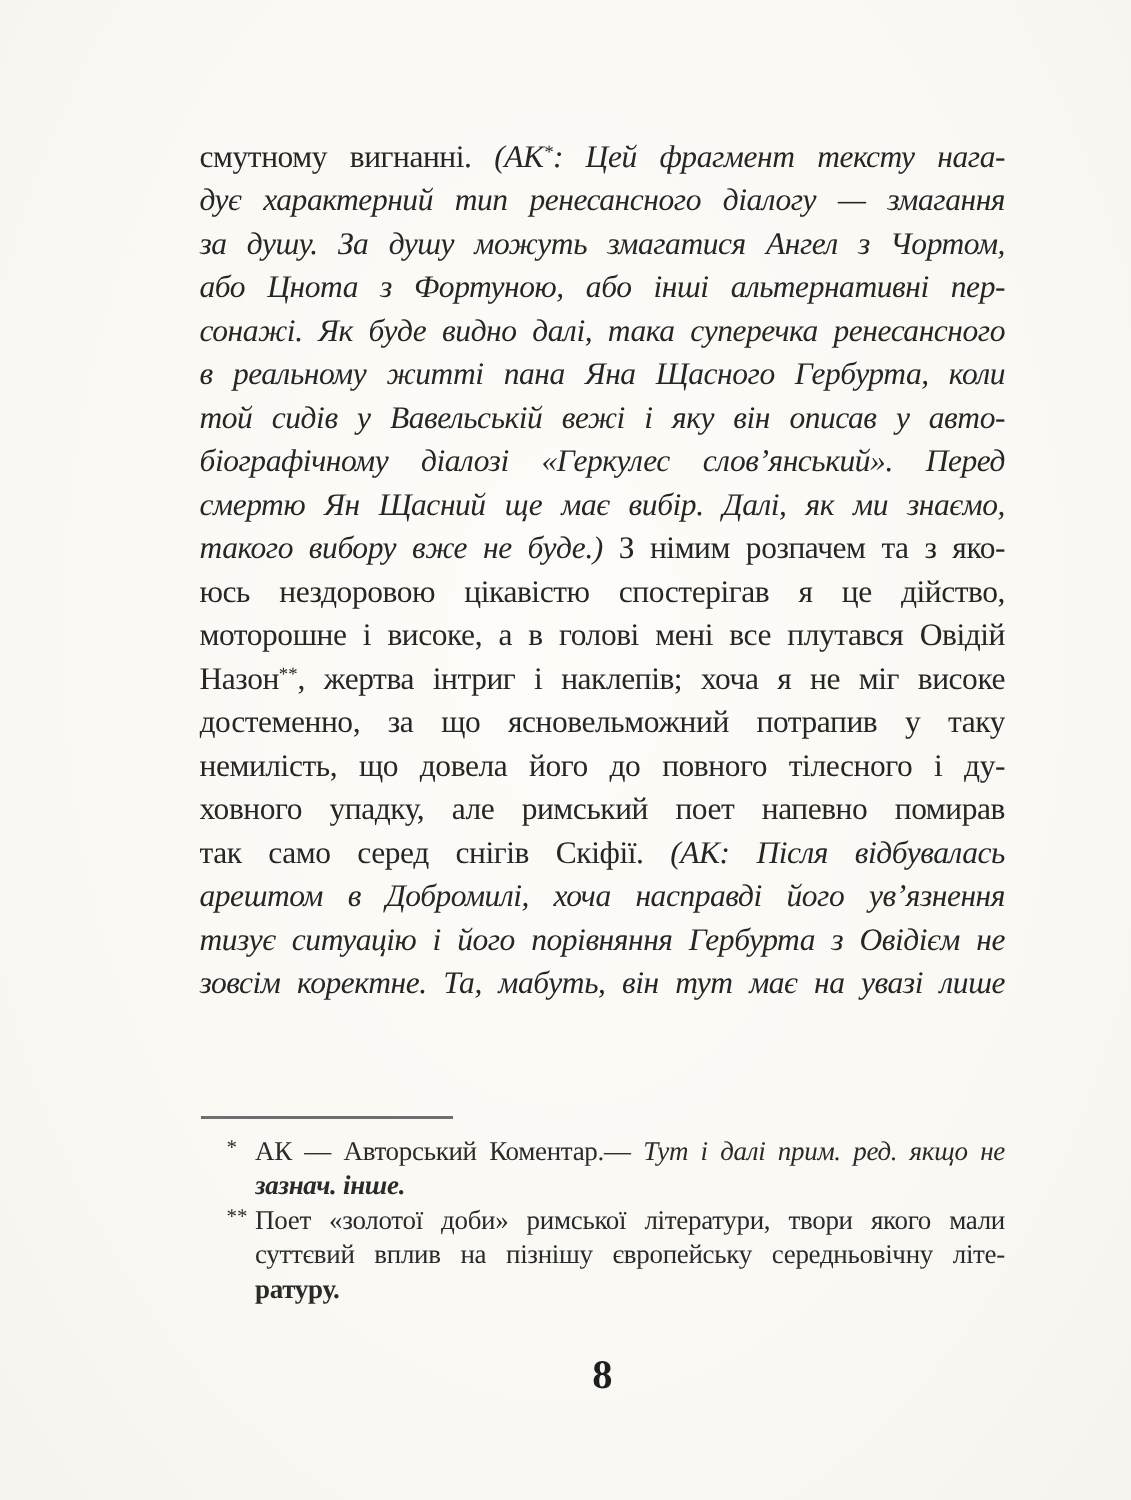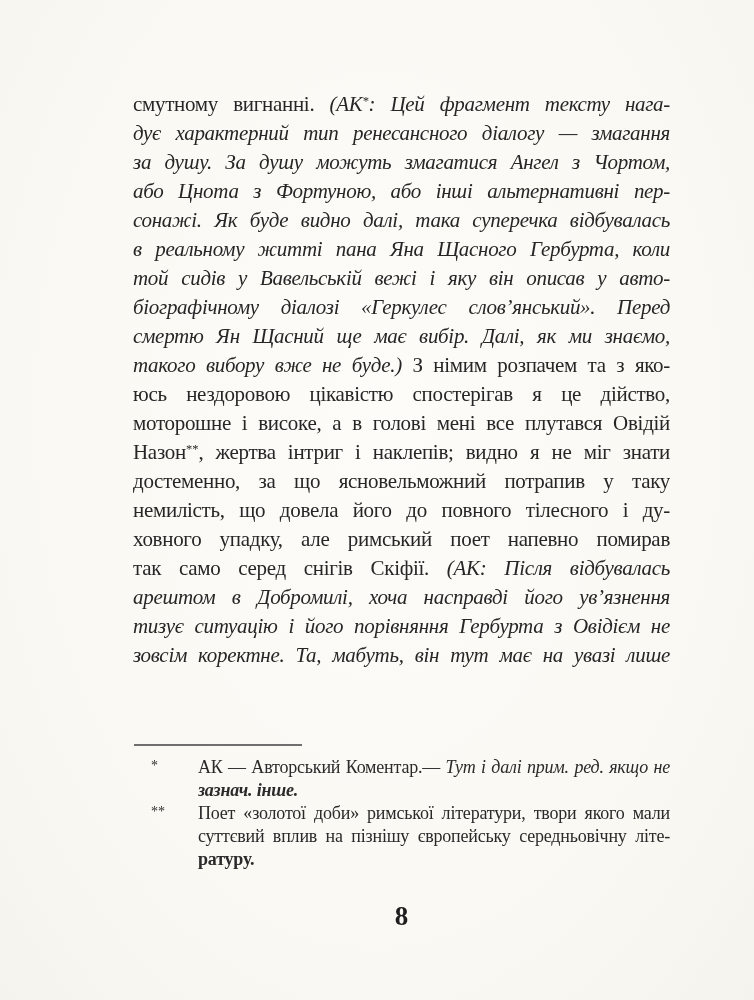--- a/index.html
+++ b/index.html
@@ -35,21 +35,21 @@
     width: 168px; height: 2px; background: #6f6f6f;
   }
   .footnotes {
     position: absolute; left: 133px; top: 756px; width: 537px;
   }
   .footnote { display: grid; grid-template-columns: 37px 1fr; }
   .fn-marker {
     font-size: 14px; padding-left: 18px; line-height: 23px;
     transform: translateY(-2px); color: #2e2e2e;
   }
-  .fn-lines { min-width: 0; margin-left: 28px; }
+  .fn-lines { min-width: 0; }
   .fline {
     height: 23px; line-height: 23px;
     font-size: 18px; letter-spacing: -0.2px;
     color: #2a2a2a;
     text-align: justify; text-align-last: justify;
     overflow: hidden;
   }
   .no-just { text-align-last: left; font-weight: bold; }
   .page-number {
     position: absolute; left: 133px; top: 901px; width: 537px;
@@ -58,29 +58,29 @@
 </style>
 </head>
 <body>
 
 <div class="page">
   <div class="body-text">
       <div class="tline"><span class="seg-r">смутному вигнанні. </span><span class="seg-i">(АК</span><span class="sup seg-i">*</span><span class="seg-i">: Цей фрагмент тексту нага-</span></div>
       <div class="tline"><span class="seg-i">дує характерний тип ренесансного діалогу — змагання</span></div>
       <div class="tline"><span class="seg-i">за душу. За душу можуть змагатися Ангел з Чортом,</span></div>
       <div class="tline"><span class="seg-i">або Цнота з Фортуною, або інші альтернативні пер-</span></div>
-      <div class="tline"><span class="seg-i">сонажі. Як буде видно далі, така суперечка відбувалась</span></div>
+      <div class="tline"><span class="seg-i">сонажі. Як буде видно далі, така суперечка ренесансного</span></div>
       <div class="tline"><span class="seg-i">в реальному житті пана Яна Щасного Гербурта, коли</span></div>
       <div class="tline"><span class="seg-i">той сидів у Вавельській вежі і яку він описав у авто-</span></div>
       <div class="tline"><span class="seg-i">біографічному діалозі «Геркулес слов’янський». Перед</span></div>
       <div class="tline"><span class="seg-i">смертю Ян Щасний ще має вибір. Далі, як ми знаємо,</span></div>
       <div class="tline"><span class="seg-i">такого вибору вже не буде.) </span><span class="seg-r">З німим розпачем та з яко-</span></div>
       <div class="tline"><span class="seg-r">юсь нездоровою цікавістю спостерігав я це дійство,</span></div>
       <div class="tline"><span class="seg-r">моторошне і високе, а в голові мені все плутався Овідій</span></div>
-      <div class="tline"><span class="seg-r">Назон</span><span class="sup seg-r">**</span><span class="seg-r">, жертва інтриг і наклепів; видно я не міг знати</span></div>
+      <div class="tline"><span class="seg-r">Назон</span><span class="sup seg-r">**</span><span class="seg-r">, жертва інтриг і наклепів; хоча я не міг високе</span></div>
       <div class="tline"><span class="seg-r">достеменно, за що ясновельможний потрапив у таку</span></div>
       <div class="tline"><span class="seg-r">немилість, що довела його до повного тілесного і ду-</span></div>
       <div class="tline"><span class="seg-r">ховного упадку, але римський поет напевно помирав</span></div>
       <div class="tline"><span class="seg-r">так само серед снігів Скіфії. </span><span class="seg-i">(АК: Після відбувалась</span></div>
       <div class="tline"><span class="seg-i">арештом в Добромилі, хоча насправді його ув’язнення</span></div>
       <div class="tline"><span class="seg-i">тизує ситуацію і його порівняння Гербурта з Овідієм не</span></div>
       <div class="tline"><span class="seg-i">зовсім коректне. Та, мабуть, він тут має на увазі лише</span></div>
     </div>
   <div class="fn-rule"></div>
   <div class="footnotes">

